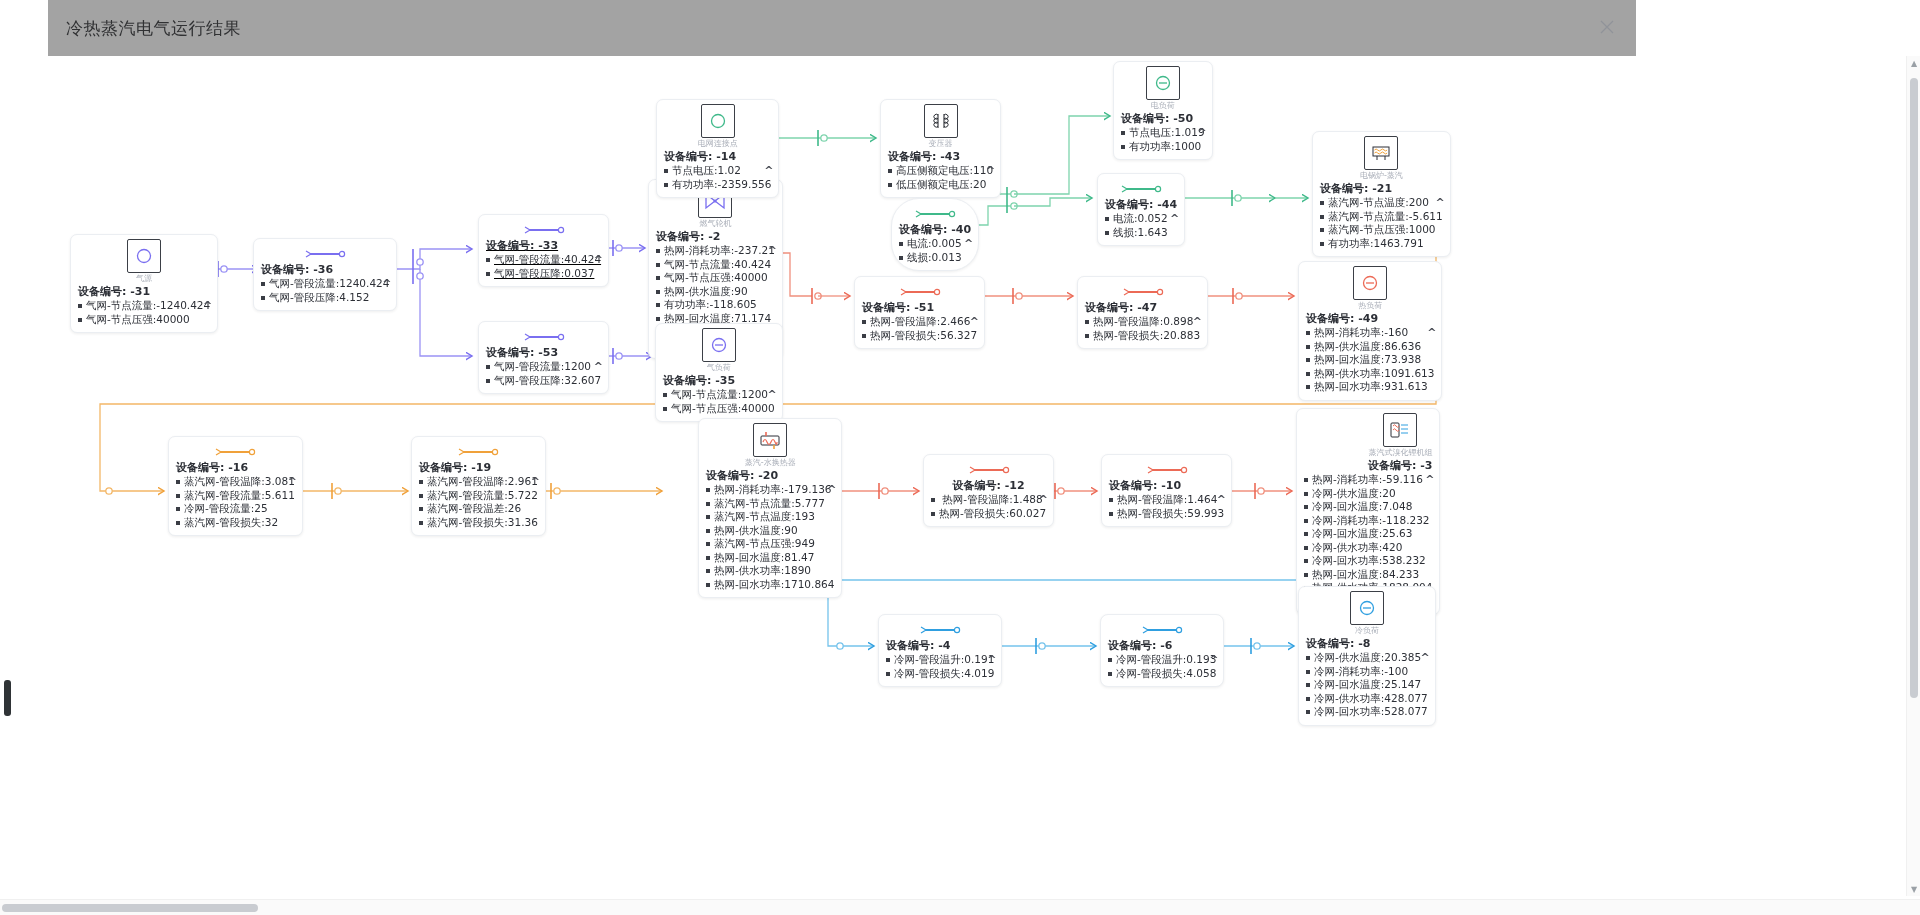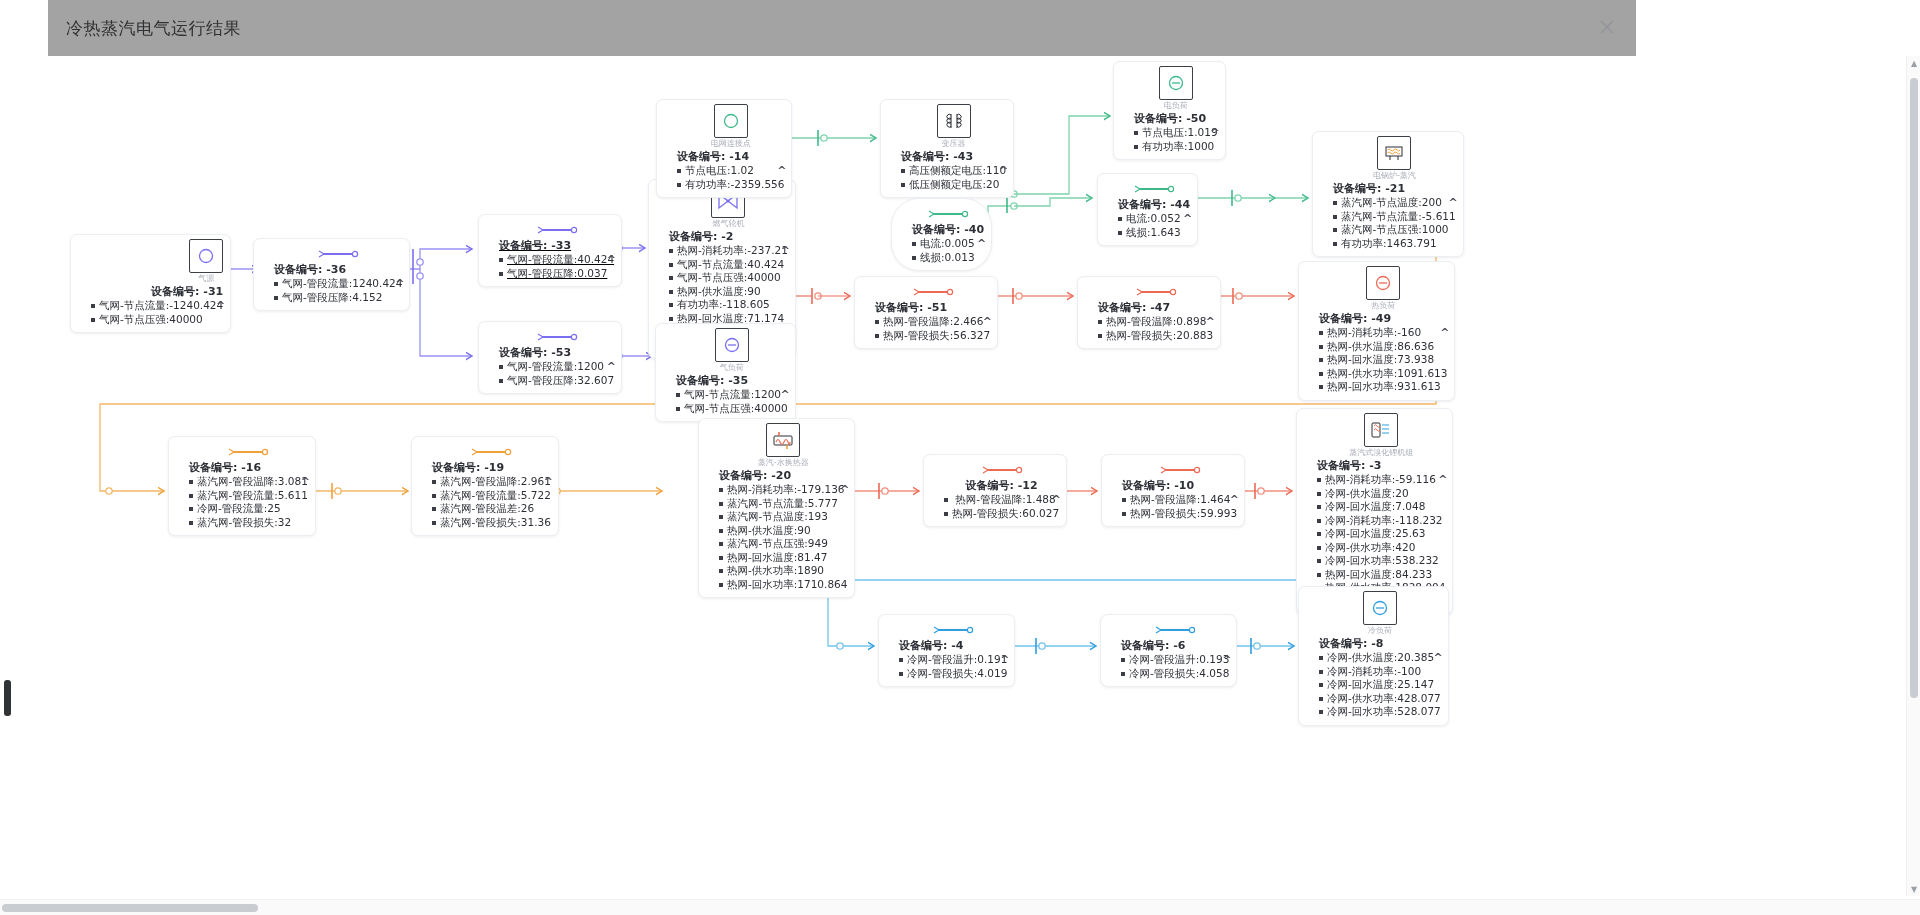--- a/index.html
+++ b/index.html
@@ -36,21 +36,21 @@
   }
   .edges { position: absolute; top:0; left:0; width:1920px; height:840px; pointer-events:none; }
 
   
   .node {
     position: absolute;
     background: #ffffff;
     border: 1px solid #ebeef2;
     border-radius: 7px;
     box-shadow: 0 1px 3px rgba(0,0,0,0.07);
-    padding: 4px 7px 6px 20px;
+    padding: 4px 7px 6px 7px;
     display: flex; flex-direction: column; align-items: stretch;
   }
   .node-icon-wrap { display:flex; flex-direction:column; align-items:center; margin-bottom:1px; }
   .node-icon {
     width: 34px; height: 34px;
     border: 1px solid #3b3f46;
     border-radius: 2px;
     display: flex; align-items: center; justify-content: center;
     background: #fff;
   }
@@ -236,21 +236,21 @@
         <path d="M1036,582 L1036,598" stroke="#2f9fe0" stroke-width="1.6"></path>
         <circle cx="1042" cy="590" r="3.2" fill="#fff" stroke="#75c3ec"></circle>
         <path d="M1200,590 L1294,590" marker-end="url(#ah-cool)"></path>
         <circle cx="1200" cy="590" r="3.2" fill="#fff" stroke="#75c3ec"></circle>
         <path d="M1251,582 L1251,598" stroke="#2f9fe0" stroke-width="1.6"></path>
         <circle cx="1257" cy="590" r="3.2" fill="#fff" stroke="#75c3ec"></circle>
       </g>
     </svg>
 
     <div id="node-layer">
-        <div class="node" style="left: 70px; top: 178px; min-width: 120px; align-items: flex-end;">
+        <div class="node" style="left: 70px; top: 178px; min-width: 120px;">
           <div class="node-icon-wrap">
             <div class="node-icon">
               <svg width="20" height="20" viewBox="0 0 20 20">
                 <circle cx="10" cy="10" r="6.5" fill="none" stroke="#7a6ff0" stroke-width="1.3"></circle>
               </svg>
             </div>
             <div class="node-type-label">气源</div>
           </div>
           <div class="node-id">设备编号: -31</div>
           <div class="node-rows">
@@ -577,21 +577,21 @@
               <circle cx="39" cy="5" r="2.6" fill="none" stroke="#ec6a56" stroke-width="1.2"></circle>
             </svg>
           </div>
           <div class="node-id">设备编号: -10</div>
           <div class="node-rows">
             <div class="node-row">热网-管段温降:1.464</div>
             <div class="node-row">热网-管段损失:59.993</div>
             <div class="node-caret">^</div>
           </div>
         </div>
-        <div class="node" style="left: 1296px; top: 352px; min-width: 112px;">
+        <div class="node" style="left: 1296px; top: 352px; min-width: 112px; align-items: flex-end;">
           <div class="node-icon-wrap">
             <div class="node-icon">
               <svg width="24" height="20" viewBox="0 0 24 20">
                 <rect x="3" y="3" width="8" height="14" rx="1" fill="none" stroke="#2c2f36" stroke-width="1"></rect>
                 <path d="M5,6 q1.5,-2.5 3,0 t3,0" fill="none" stroke="#ec6a56" stroke-width="1"></path>
                 <path d="M5,10 q1.5,-2.5 3,0 t3,0" fill="none" stroke="#ec6a56" stroke-width="1"></path>
                 <path d="M13,5 h7 M13,9 h7 M13,13 h7" stroke="#2f9fe0" stroke-width="1"></path>
               </svg>
             </div>
             <div class="node-type-label">蒸汽式溴化锂机组</div>

